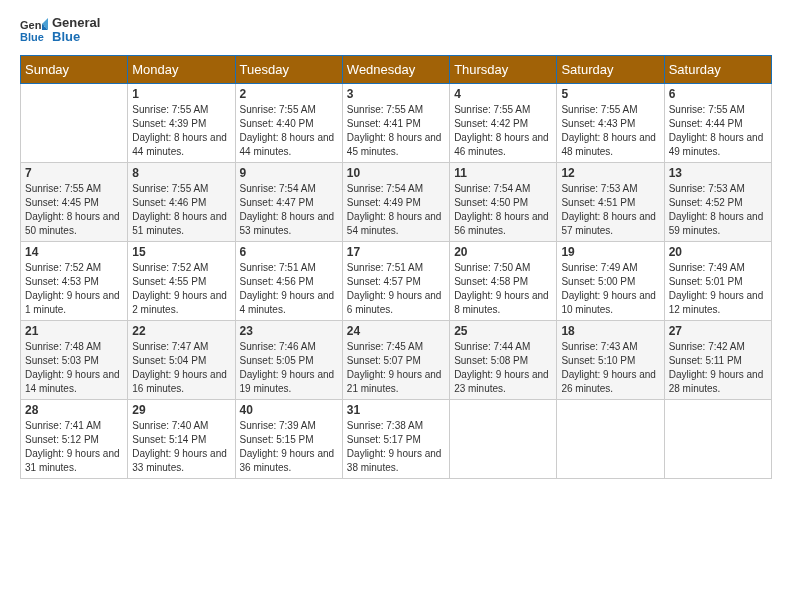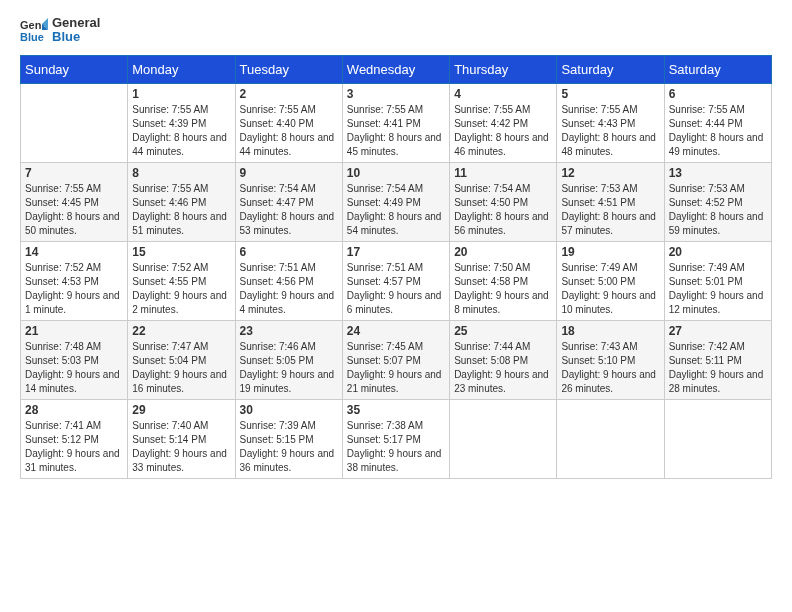--- a/index.html
+++ b/index.html
@@ -42,21 +42,21 @@
       font-size: 15px;
       font-weight: normal;
       color: #555;
     }
     .calendar-table {
       width: 100%;
       border-collapse: collapse;
       font-size: 11px;
     }
     .calendar-table thead tr th {
-      background-color: #1d4ed8;
+      background-color: #a16207;
       color: #fff;
       padding: 6px 4px;
       text-align: left;
       font-size: 13px;
       font-weight: normal;
       border: 1px solid #1a6eb5;
     }
     .calendar-table tbody tr td {
       border: 1px solid #ccc;
       vertical-align: top;
@@ -240,25 +240,25 @@
         <tr>
           <td>
             <span class="day-number">28</span>
             <div class="day-info">Sunrise: 7:41 AM<br>Sunset: 5:12 PM<br>Daylight: 9 hours and 31 minutes.</div>
           </td>
           <td>
             <span class="day-number">29</span>
             <div class="day-info">Sunrise: 7:40 AM<br>Sunset: 5:14 PM<br>Daylight: 9 hours and 33 minutes.</div>
           </td>
           <td>
-            <span class="day-number">30</span>
+            <span class="day-number">40</span>
             <div class="day-info">Sunrise: 7:39 AM<br>Sunset: 5:15 PM<br>Daylight: 9 hours and 36 minutes.</div>
           </td>
           <td>
-            <span class="day-number">35</span>
+            <span class="day-number">31</span>
             <div class="day-info">Sunrise: 7:38 AM<br>Sunset: 5:17 PM<br>Daylight: 9 hours and 38 minutes.</div>
           </td>
           <td class="empty"></td>
           <td class="empty"></td>
           <td class="empty"></td>
         </tr>
       </tbody>
   </table>
 </div>
 

